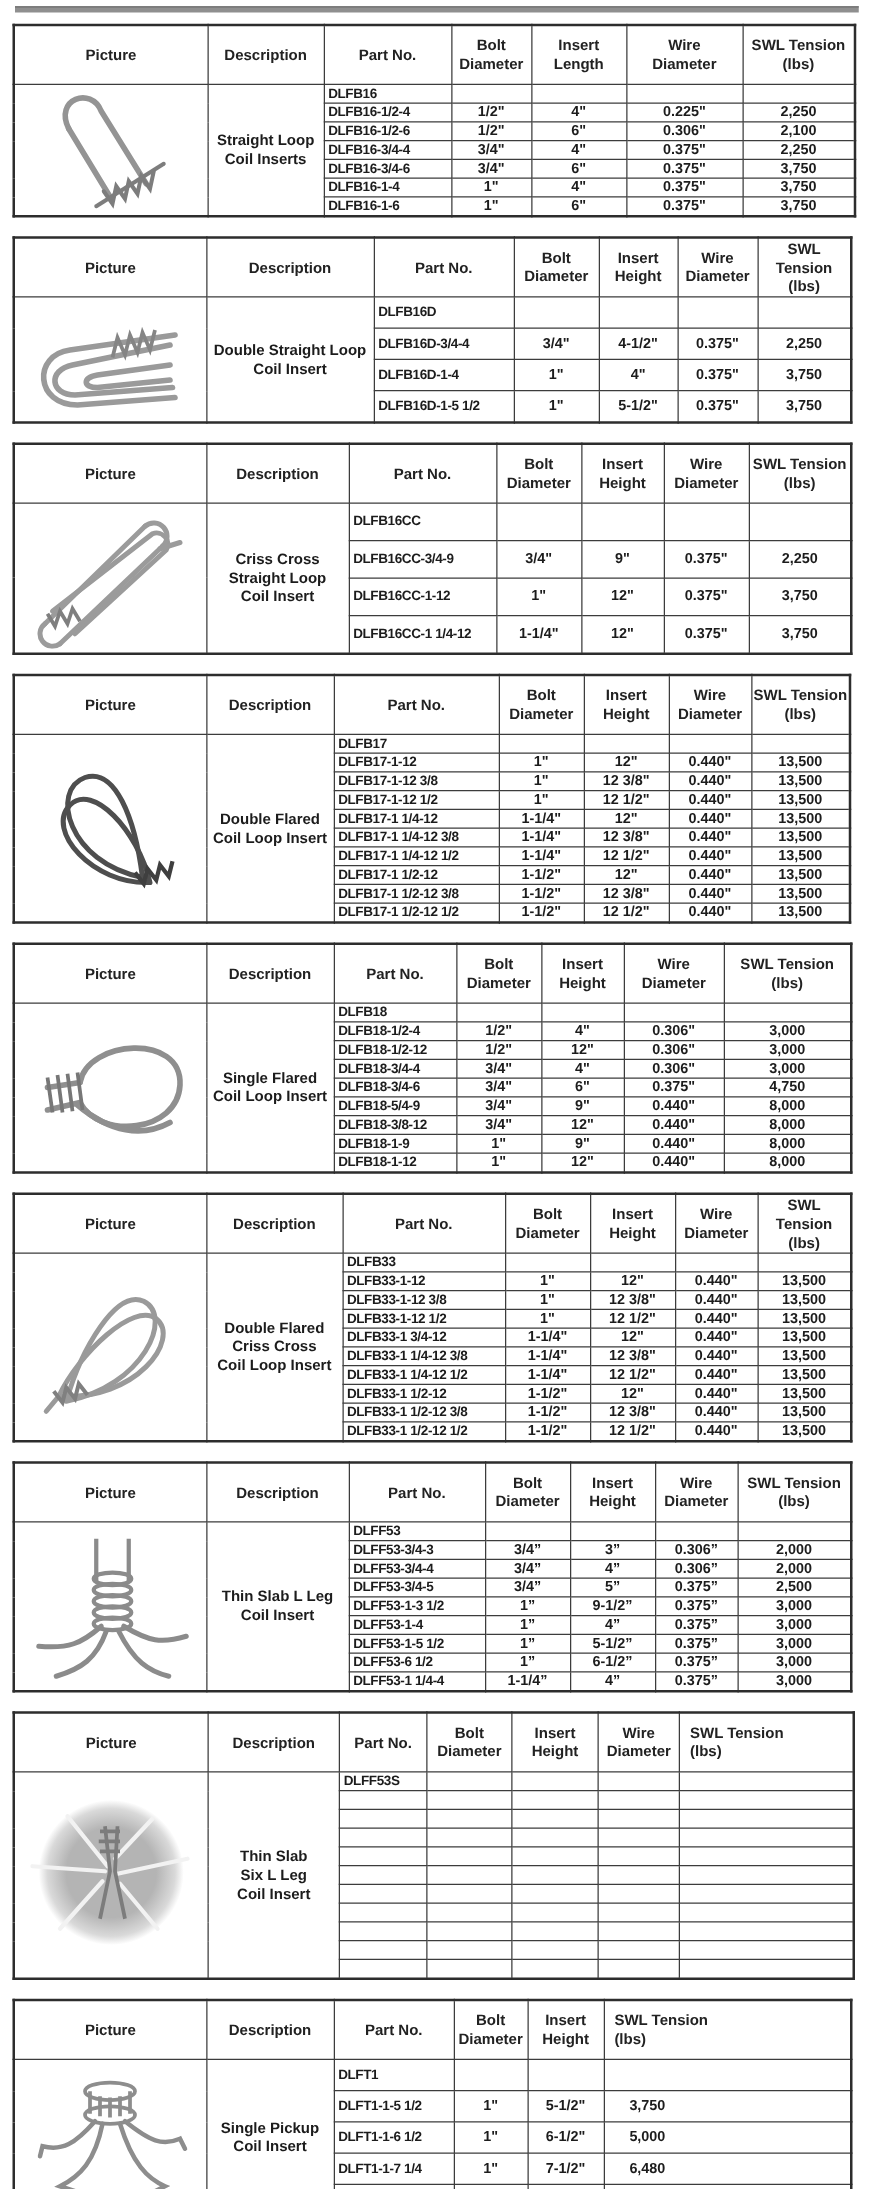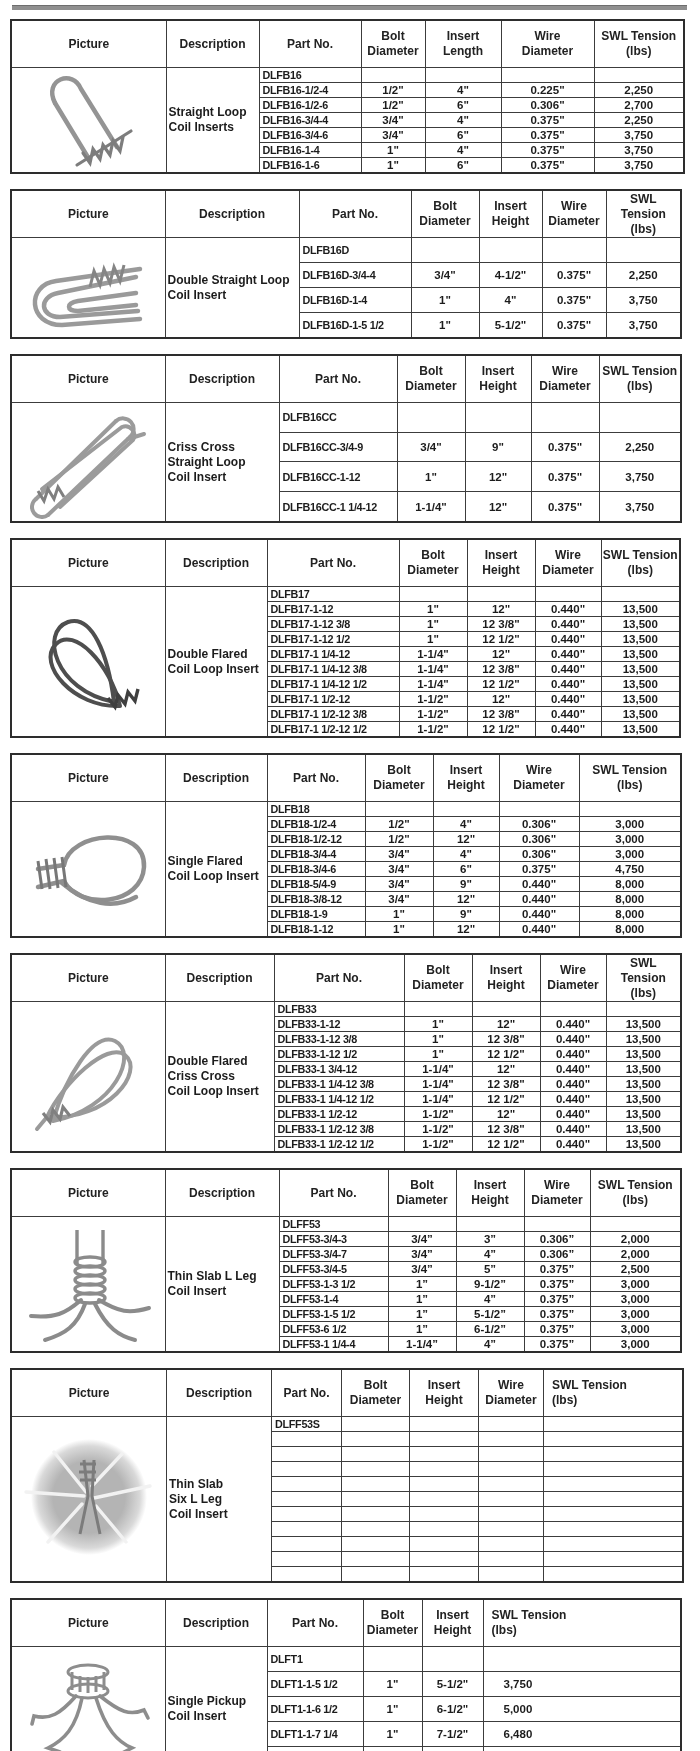--- a/index.html
+++ b/index.html
@@ -10,21 +10,21 @@
   section.product-table table{border-collapse:collapse;border:2px solid #2d2d2d;}
   section.product-table th, section.product-table td{border:1px solid #3c3c3c;}
   th{height:46px;font-size:12px;font-weight:bold;text-align:center;vertical-align:middle;padding:0 1px;color:#222;}
   thead th{border-bottom:2px solid #2d2d2d;}
   .hdr{white-space:pre-line;display:inline-block;line-height:15px;}
   td{height:14px;font-size:11.5px;font-weight:bold;line-height:12px;padding:0 2px;color:#1c1c1c;overflow:hidden;}
   section.tall td{height:24px;}
   td.part{text-align:left;font-size:10.8px;letter-spacing:-0.3px;padding-left:3px;white-space:nowrap;}
   td.val{text-align:center;}
   td.pic{text-align:center;vertical-align:middle;background:#fff;}
-  td.desc{vertical-align:middle;}
+  td.desc{text-align:center;vertical-align:middle;}
   .desc-text{white-space:pre-line;font-size:12px;line-height:15px;font-weight:bold;}
   th.swl-left{text-align:left;padding-left:8px;}
   td.swl-val-left{text-align:left;padding-left:20px;}
   #picture-defs{position:absolute;width:0;height:0;overflow:hidden;}
 </style>
 </head>
 <body>
 
 <div class="page">
   <div class="top-rule"></div>
@@ -80,21 +80,21 @@
             <td class="val">1/2"</td>
             <td class="val">4"</td>
             <td class="val">0.225"</td>
             <td class="val">2,250</td>
           </tr>
           <tr>
             <td class="part">DLFB16-1/2-6</td>
             <td class="val">1/2"</td>
             <td class="val">6"</td>
             <td class="val">0.306"</td>
-            <td class="val">2,700</td>
+            <td class="val">2,100</td>
           </tr>
           <tr>
             <td class="part">DLFB16-3/4-4</td>
             <td class="val">3/4"</td>
             <td class="val">4"</td>
             <td class="val">0.375"</td>
             <td class="val">2,250</td>
           </tr>
           <tr>
             <td class="part">DLFB16-3/4-6</td>
@@ -644,21 +644,21 @@
             <td class="val"></td>
           </tr>
           <tr>
             <td class="part">DLFF53-3/4-3</td>
             <td class="val">3/4”</td>
             <td class="val">3”</td>
             <td class="val">0.306”</td>
             <td class="val">2,000</td>
           </tr>
           <tr>
-            <td class="part">DLFF53-3/4-7</td>
+            <td class="part">DLFF53-3/4-4</td>
             <td class="val">3/4”</td>
             <td class="val">4”</td>
             <td class="val">0.306”</td>
             <td class="val">2,000</td>
           </tr>
           <tr>
             <td class="part">DLFF53-3/4-5</td>
             <td class="val">3/4”</td>
             <td class="val">5”</td>
             <td class="val">0.375”</td>

